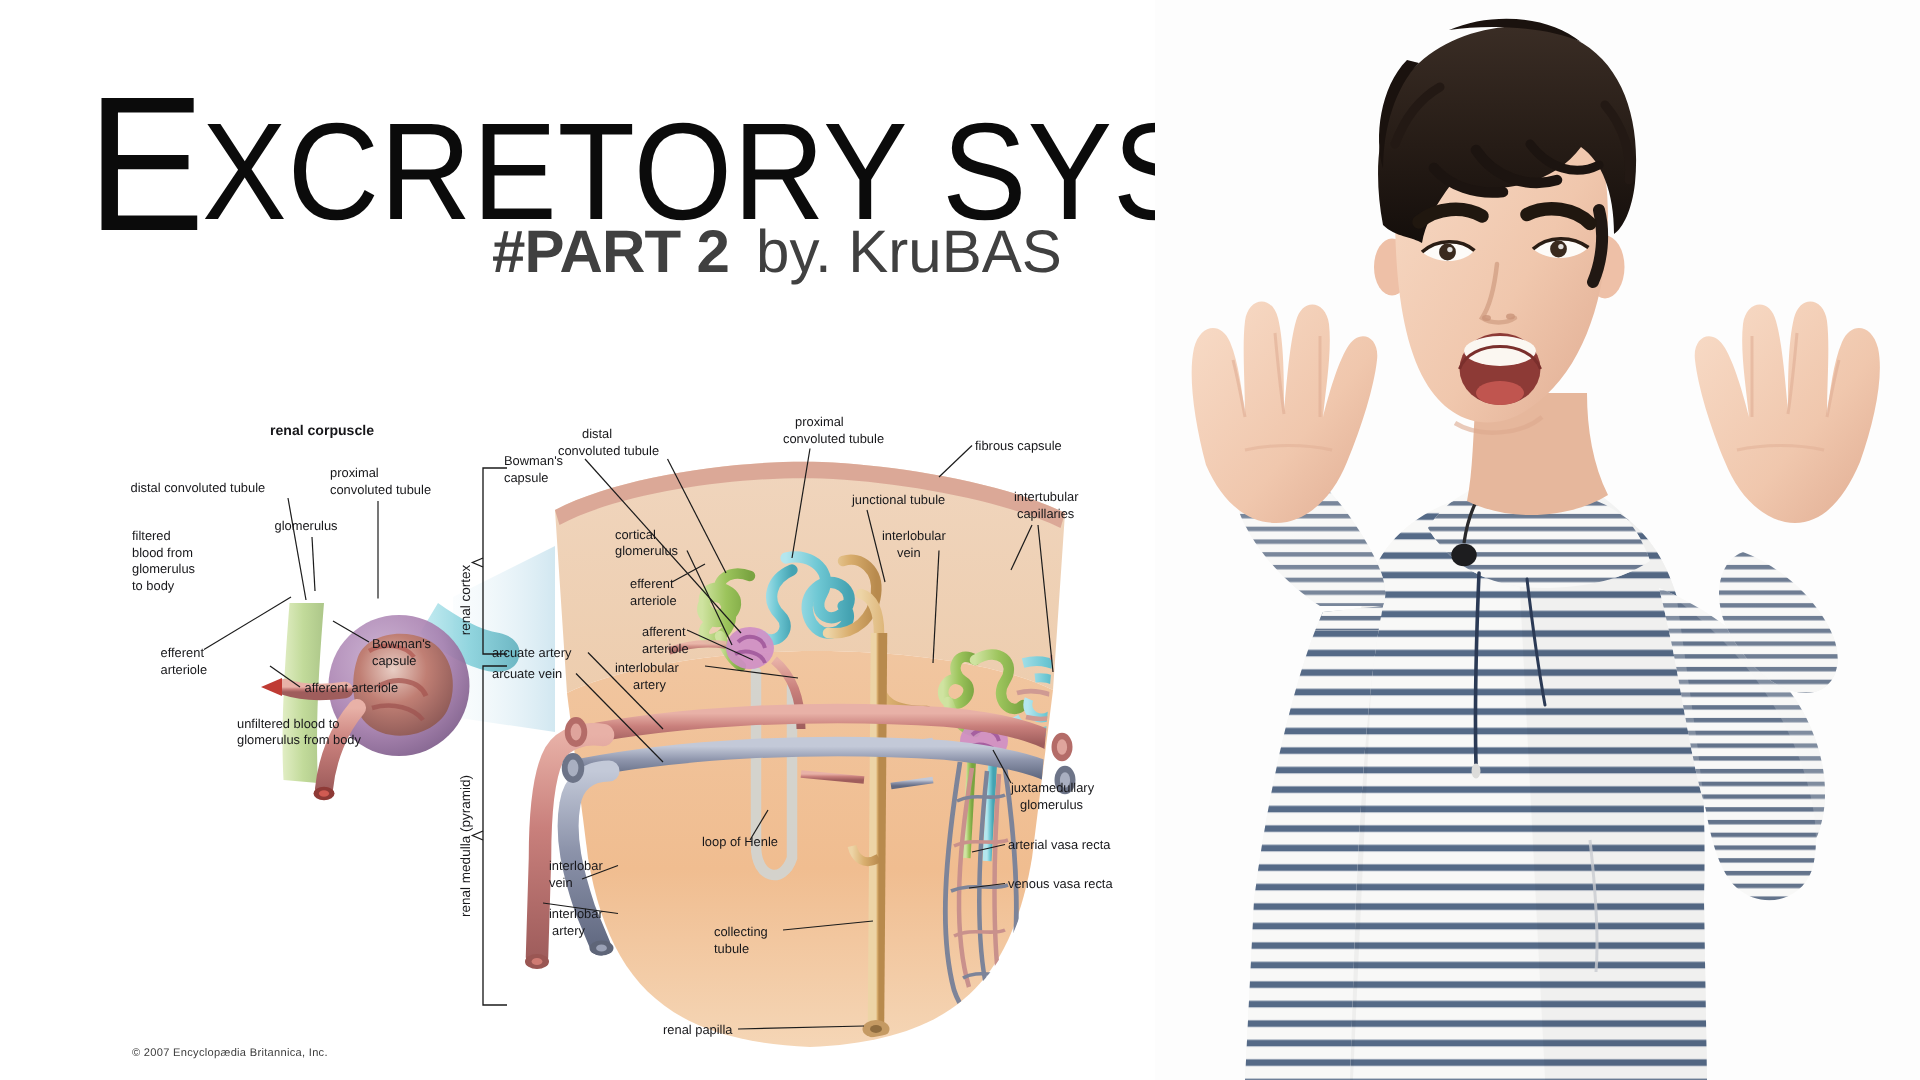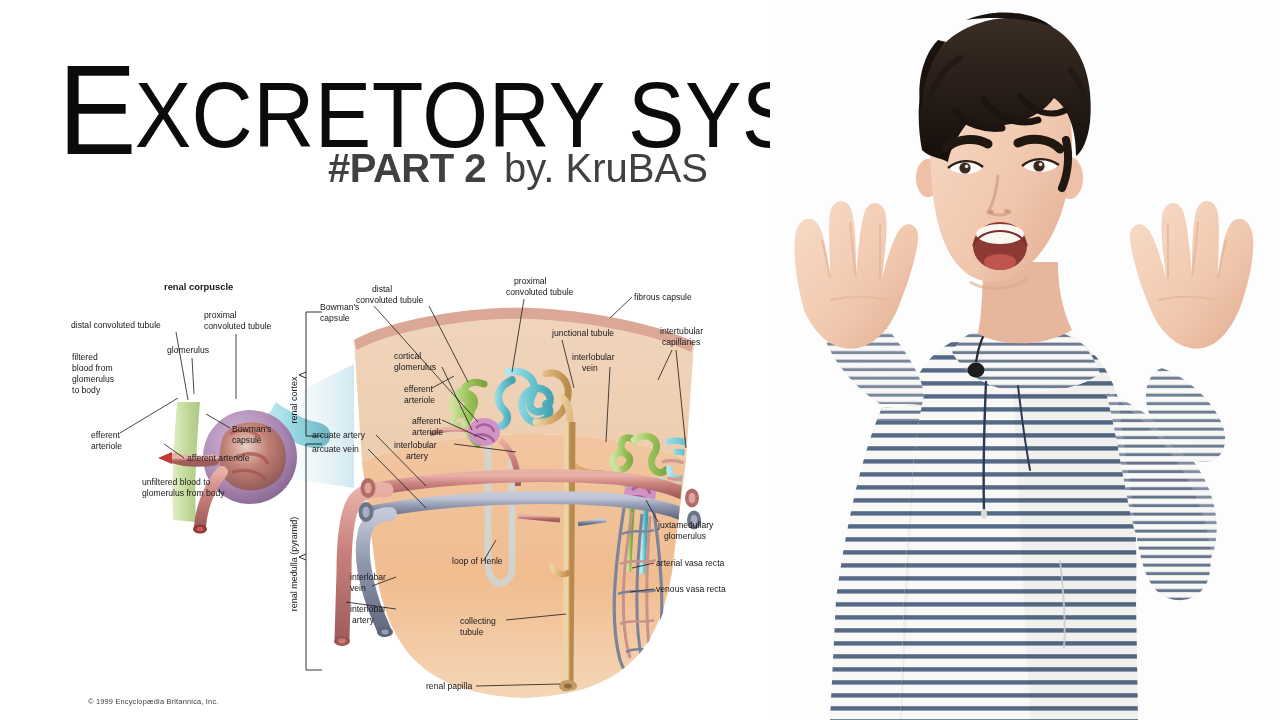--- a/index.html
+++ b/index.html
@@ -33,21 +33,21 @@
     position:absolute;left:328px;top:148px;
     white-space:nowrap;
     color:#404040;
     font-size:40px;
     line-height:1;
   }
   .subtitle .part{font-weight:700;letter-spacing:-0.5px;}
   .subtitle .by{font-weight:400;margin-left:18px;letter-spacing:0px;}
 
   
-  .diagram{position:absolute;left:54px;top:272px;width:700px;height:448px;text-decoration:underline;}
+  .diagram{position:absolute;left:70px;top:272px;width:700px;height:448px;text-decoration:underline;}
   .diagram svg{display:block;}
   .dlabel{
     font-family:"Liberation Sans", sans-serif;
     font-size:8.6px;
     fill:#17171a;
   }
   .dlabel.bold{font-weight:700;font-size:9.4px;}
   .dlabel.vert{font-size:9px;}
   .copyright{
     position:absolute;left:88px;top:697px;
@@ -375,21 +375,21 @@
         <text class="dlabel" x="406" y="352">collecting</text>
         <text class="dlabel" x="406" y="363">tubule</text>
         <line x1="452" y1="348" x2="512" y2="342" stroke="#1b1b1b" stroke-width="0.8"></line>
 
         <text class="dlabel" x="372" y="417">renal papilla</text>
         <line x1="422" y1="414" x2="506" y2="412" stroke="#1b1b1b" stroke-width="0.8"></line>
       </g>
     </svg>
   </div>
 
-  <div class="copyright">© 1999 Encyclopædia Britannica, Inc.</div>
+  <div class="copyright">© 2007 Encyclopædia Britannica, Inc.</div>
 
   <div class="person">
     <svg width="510" height="720" viewBox="0 0 510 720" xmlns="http://www.w3.org/2000/svg">
       <defs>
         <linearGradient id="gSkin" x1="0" y1="0" x2="1" y2="1">
           <stop offset="0%" stop-color="#f8dcc8"></stop>
           <stop offset="60%" stop-color="#f0c7ad"></stop>
           <stop offset="100%" stop-color="#e0ac92"></stop>
         </linearGradient>
         <linearGradient id="gHair" x1="0" y1="0" x2="0" y2="1">

